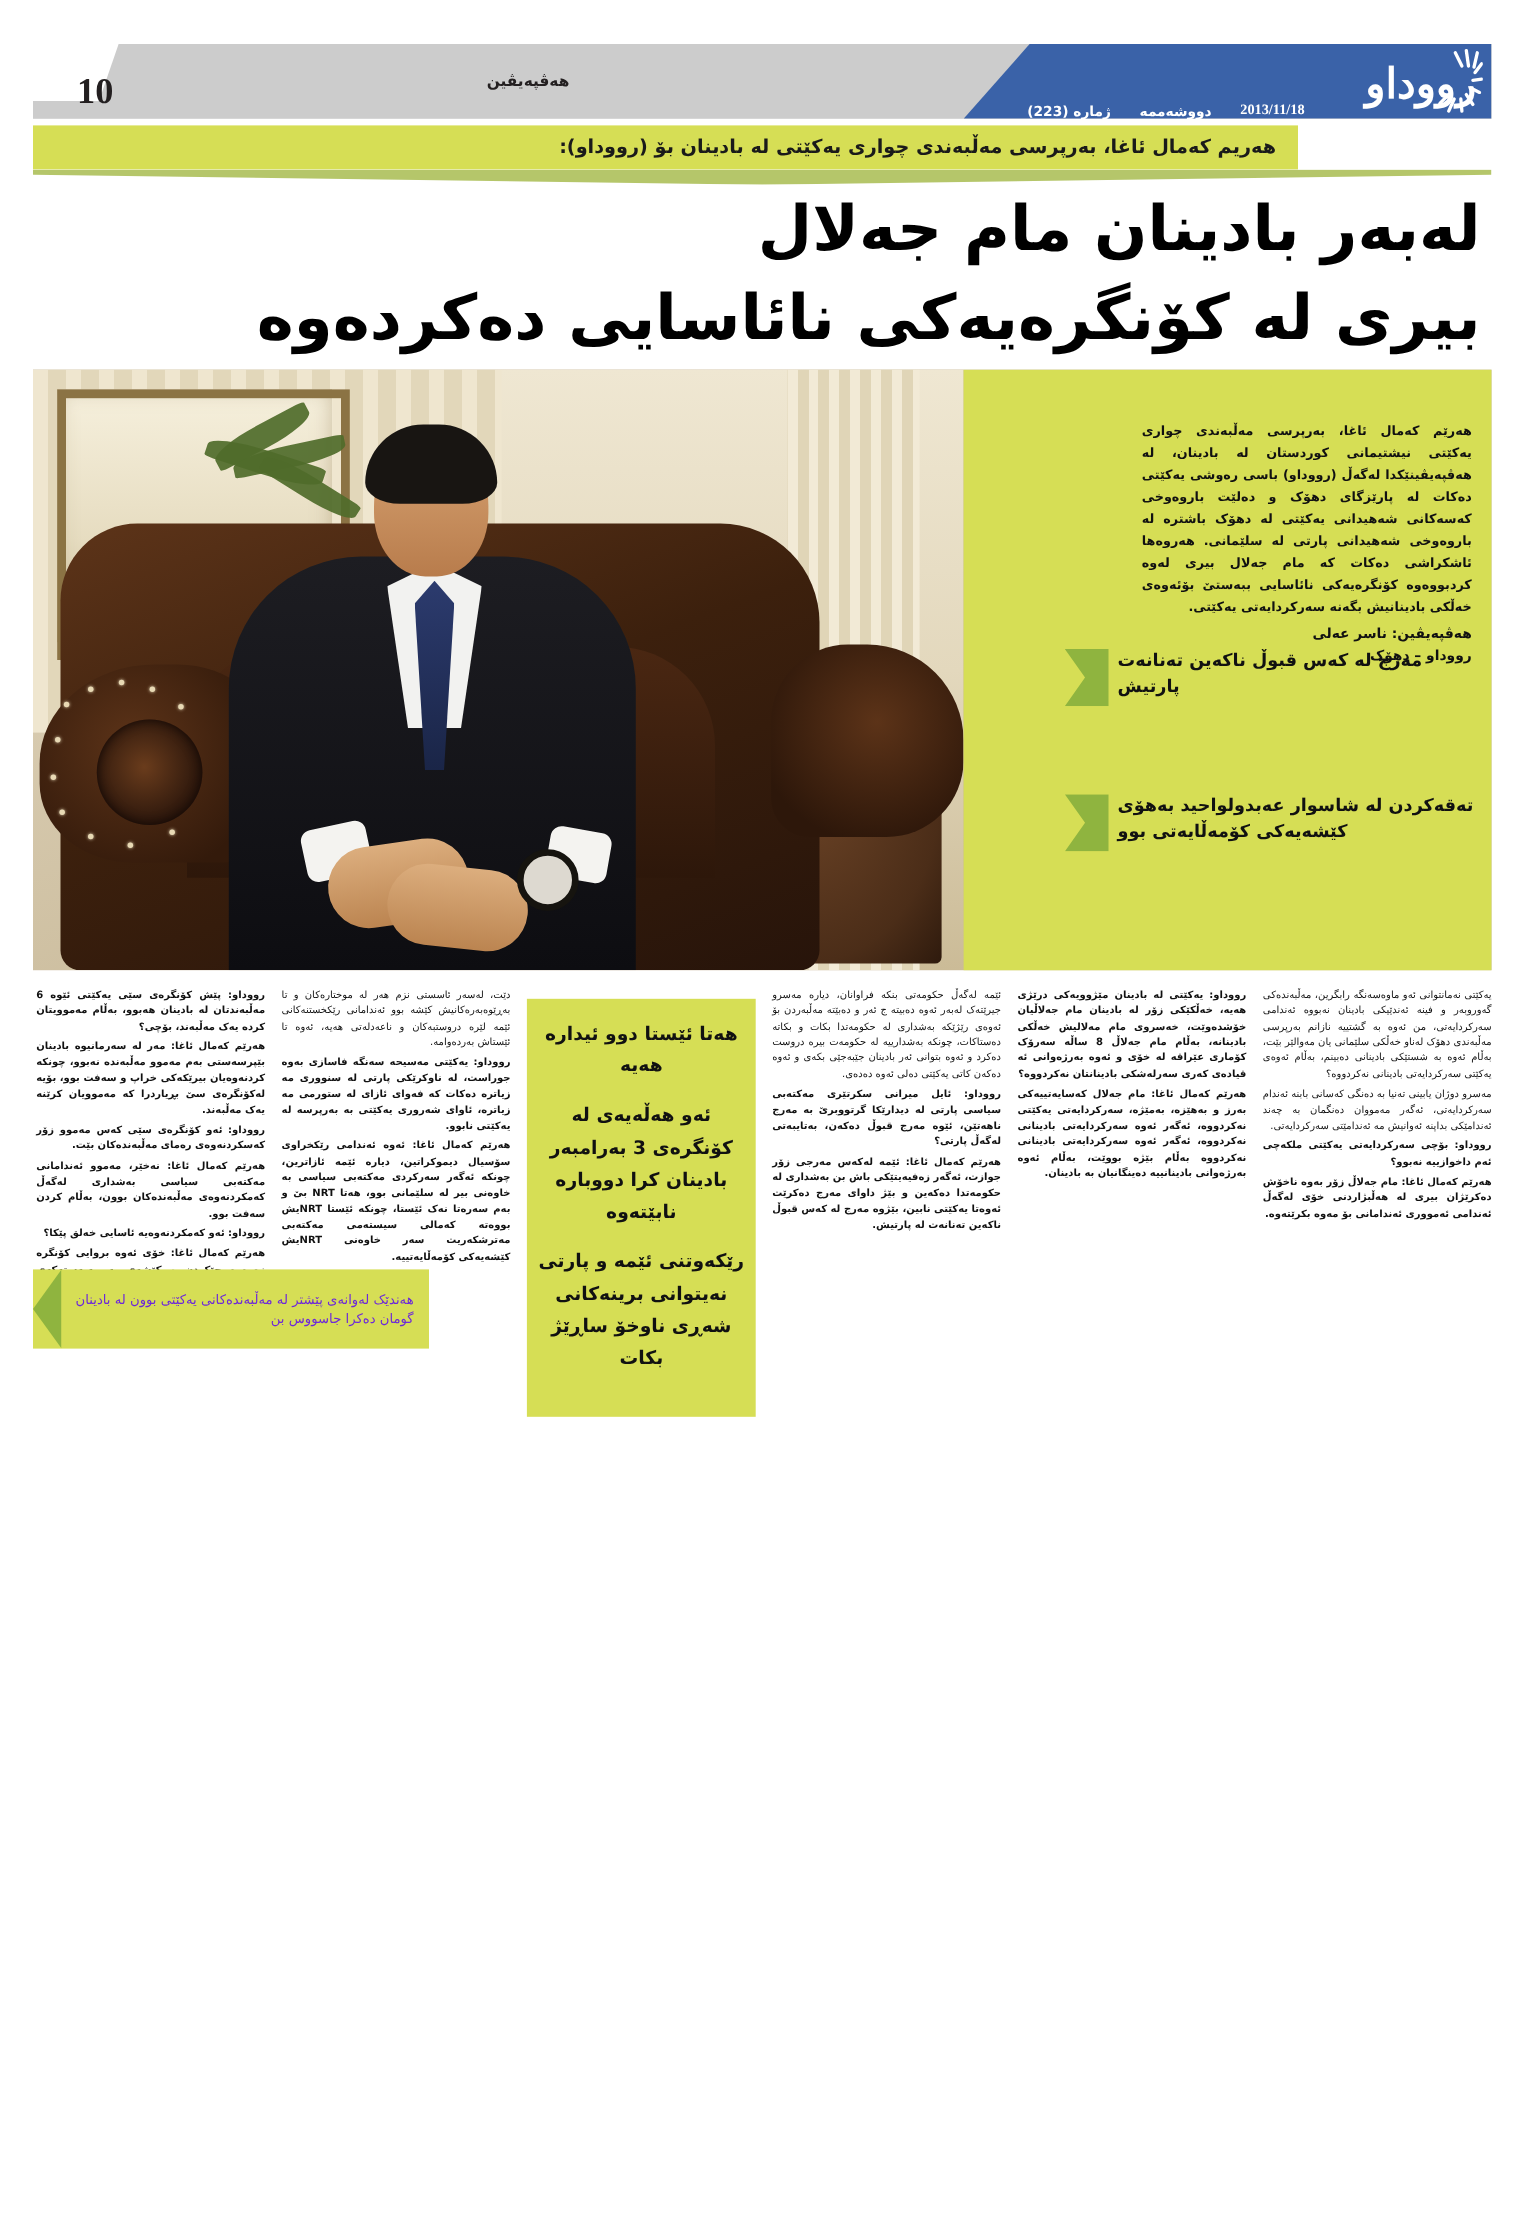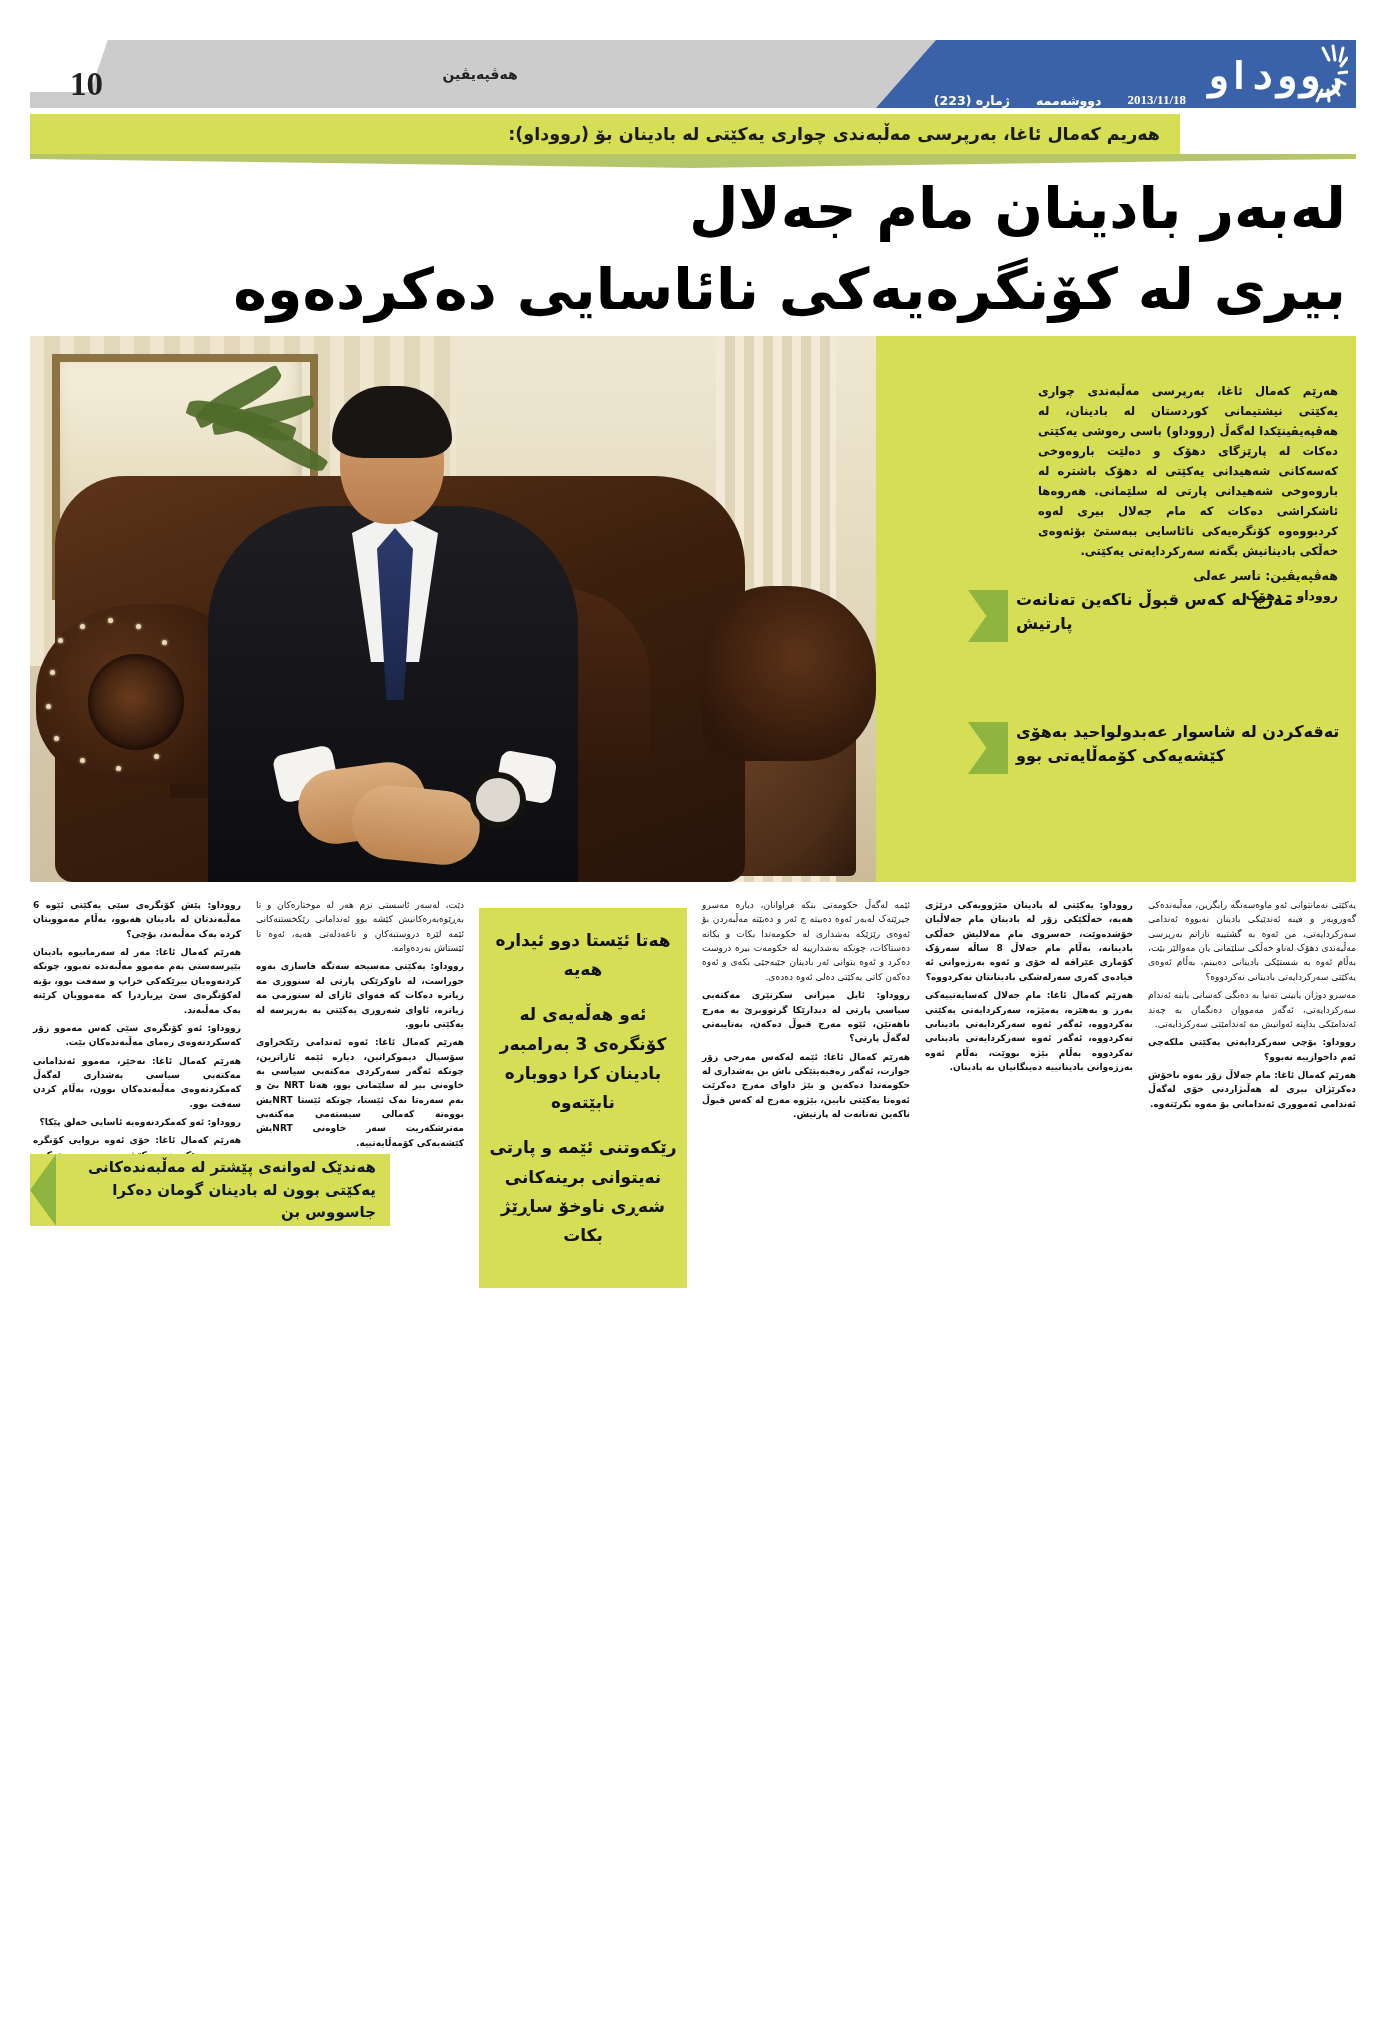--- a/index.html
+++ b/index.html
@@ -49,21 +49,21 @@
     padding-bottom:10px;
     color:#ffffff;font-size:12.5px;font-weight:bold;
   }
   .mast-meta .date{direction:ltr;font-family:"Liberation Serif",serif;font-size:13px;}
   .logo-wrap{
     position:absolute;right:8px;top:2px;width:165px;height:64px;
   }
   .logo-word{
     position:absolute;right:6px;top:12px;
     color:#ffffff;font-size:38px;font-weight:bold;
-    font-family:Liberation Mono, monospace;
+    font-family:Liberation Serif, serif;
     letter-spacing:-1px;
   }
   .logo-burst{position:absolute;right:0px;top:0px;}
 
   
   .kicker-band{
     position:absolute;left:30px;top:114px;width:1150px;height:40px;
     background:#d6de55;
   }
   .kicker-shadow{
@@ -267,21 +267,21 @@
   .subhead-box .sb-line{display:block;margin-bottom:16px;}
 
   
   .mid-banner{
     position:absolute;left:30px;top:1154px;width:360px;height:72px;
     background:#d6de55;
   }
   .mid-banner .mb-txt{
     position:absolute;right:14px;top:0;width:316px;height:72px;
     display:flex;flex-direction:column;justify-content:center;
-    font-size:15px;font-weight:bold;line-height:1.5;color:#0f172a;
+    font-size:12px;font-weight:normal;line-height:1.5;color:#6d28d9;
     text-align:right;
   }
   .mid-banner .mb-arrow{
     position:absolute;left:-0px;top:0;width:26px;height:72px;
     background:#8fb43f;
     clip-path:polygon(100% 0,0 50%,100% 100%);
   }
 </style>
 </head>
 <body>

